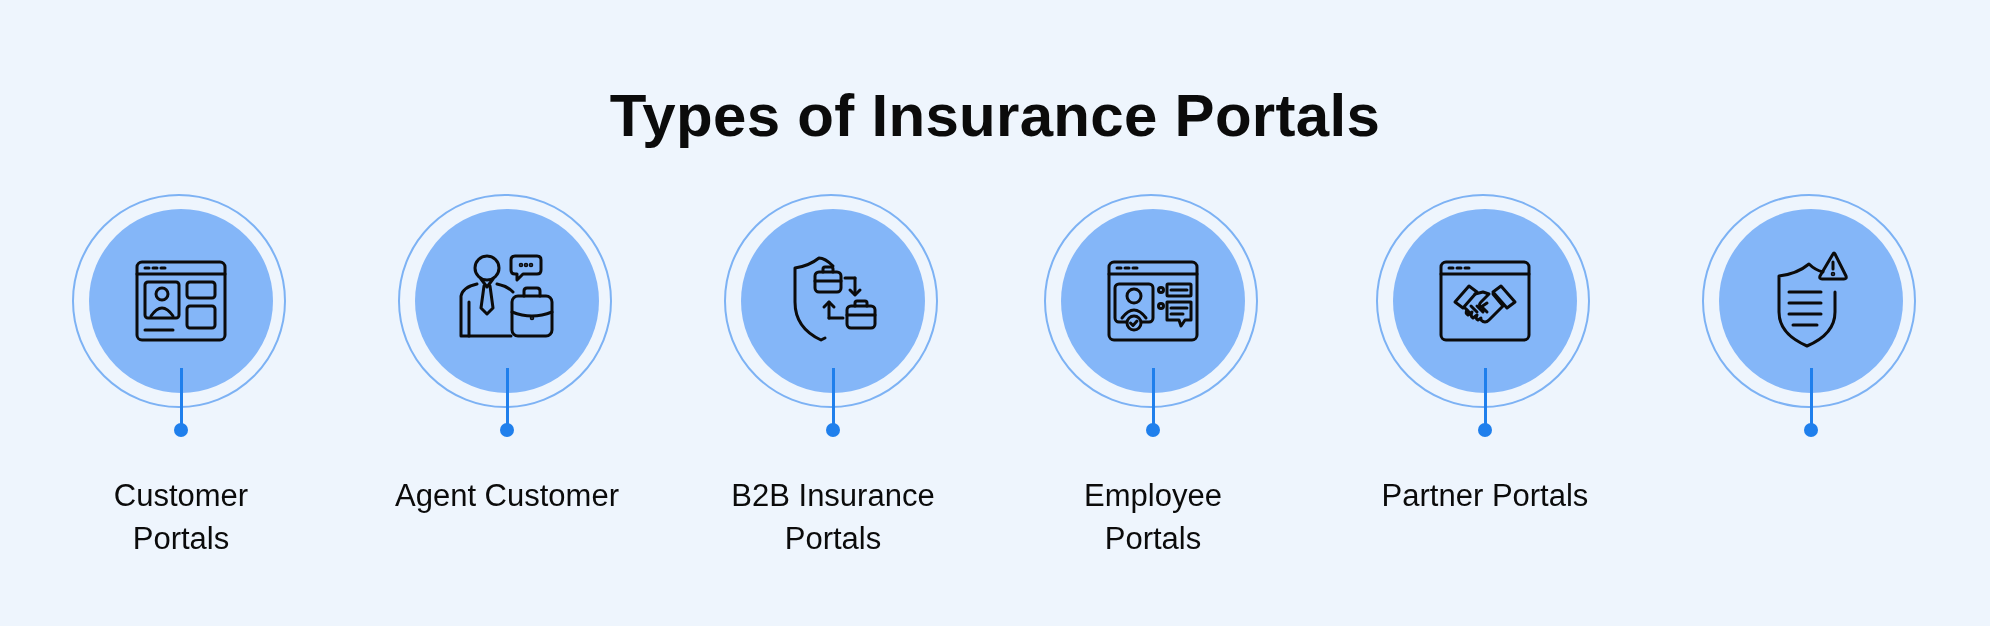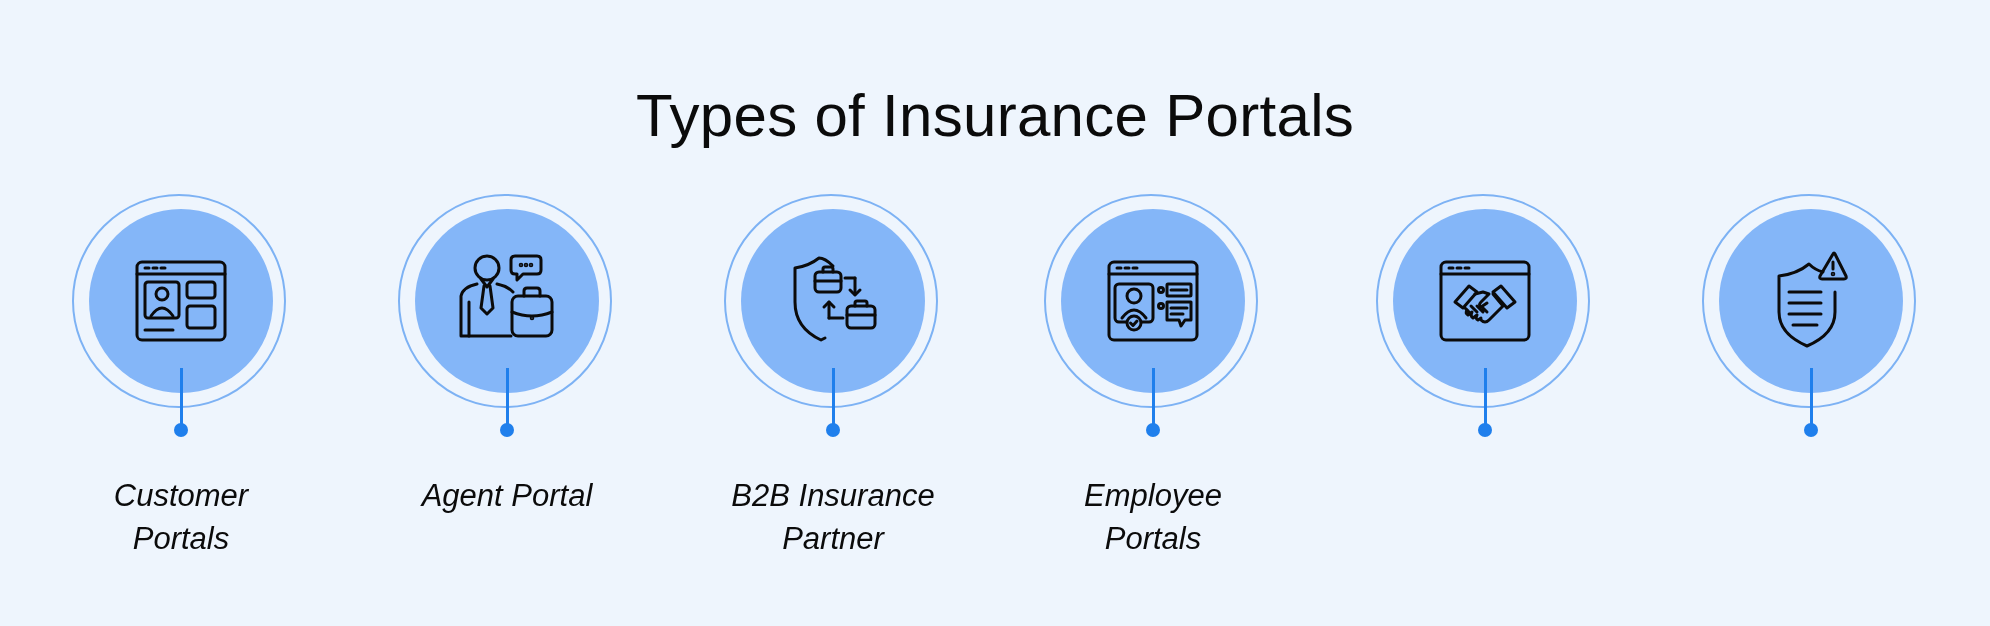--- a/index.html
+++ b/index.html
@@ -5,23 +5,23 @@
   html, body { margin:0; padding:0; }
   body {
     width:1990px; height:626px; overflow:hidden;
     background:#EEF5FD;
     font-family:"Liberation Sans", "DejaVu Sans", sans-serif;
     position:relative;
   }
   .title {
     position:absolute; left:0; top:76px; width:1990px;
     text-align:center; font-size:60px; line-height:80px;
-    color:#0b0b0b; font-weight:400; letter-spacing:0.3px;
+    color:#0b0b0b; font-weight:700; letter-spacing:0.3px;
   }
-  .item { position:absolute; top:0; width:326px; height:626px;font-style:italic; }
+  .item { position:absolute; top:0; width:326px; height:626px; }
   .ring {
     position:absolute; left:54px; top:194px; width:214px; height:214px;
     border-radius:50%; border:2px solid #7DB2F4; box-sizing:border-box;
   }
   .fill {
     position:absolute; left:71px; top:209px; width:184px; height:184px;
     border-radius:50%; background:#84B6F8;
   }
   .icon { position:absolute; left:113px; top:250px; width:100px; height:100px; }
   .icon svg { width:100px; height:100px; display:block; }
@@ -83,21 +83,21 @@
         <circle cx="69" cy="15" r="0.8" fill="#0b0b0b"></circle>
         <circle cx="74" cy="15" r="0.8" fill="#0b0b0b"></circle>
       <rect x="55" y="46" width="40" height="40" rx="6"></rect>
       <path d="M67 46 v-5 q0 -3 3 -3 h10 q3 0 3 3 v5"></path>
       <path d="M55 62 q20 8 40 0"></path>
       <circle cx="75" cy="68" r="0.8" fill="#0b0b0b"></circle>
     </svg>
   </div>
   <div class="connector"></div>
   <div class="dot"></div>
-  <div class="label">Agent Portal</div>
+  <div class="label">Agent Customer</div>
 </div>
 
 <div class="item" style="left:670px">
   <div class="ring"></div>
   <div class="fill"></div>
   <div class="icon">
     <svg viewBox="0 0 100 100" fill="none" stroke="#0b0b0b" stroke-width="3" stroke-linecap="round" stroke-linejoin="round">
       <path d="M50 16 q-8 -8 -14 -8 q-10 8 -24 10 v34 q0 26 26 38 l4 -2"></path>
       <rect x="32" y="22" width="26" height="20" rx="4"></rect>
       <path d="M40 22 v-3 q0 -2 2 -2 h6 q2 0 2 2 v3"></path>
@@ -109,21 +109,21 @@
       <path d="M72 56 v-3 q0 -2 2 -2 h8 q2 0 2 2 v3"></path>
       <line x1="64" y1="65" x2="92" y2="65"></line>
       <line x1="60" y1="68" x2="46" y2="68"></line>
       <line x1="46" y1="68" x2="46" y2="52"></line>
       <path d="M41 57 l5 -5 l5 5"></path>
     </svg>
   </div>
   <div class="connector"></div>
   <div class="dot"></div>
   <div class="label">B2B Insurance
-Partner</div>
+Portals</div>
 </div>
 
 <div class="item" style="left:990px">
   <div class="ring"></div>
   <div class="fill"></div>
   <div class="icon">
     <svg viewBox="0 0 100 100" fill="none" stroke="#0b0b0b" stroke-width="3" stroke-linecap="round" stroke-linejoin="round">
       <rect x="6" y="12" width="88" height="78" rx="5"></rect>
       <line x1="6" y1="24" x2="94" y2="24"></line>
       <line x1="14" y1="18" x2="18" y2="18"></line>
@@ -162,20 +162,21 @@
       <path d="M20 52 l14 -16 l8 6 l-14 16 z"></path>
       <path d="M80 52 l-14 -16 l-8 6 l14 16 z"></path>
       <path d="M40 44 l8 -2 l6 2 l-8 8 q-3 3 0 5 l6 -4"></path>
       <path d="M58 44 l10 12 l-14 14 q-4 4 -8 0"></path>
       <path d="M30 58 l4 4 m2 -6 l6 6 m0 -6 l6 6 m0 -4 l4 4"></path>
       <path d="M32 60 q-2 3 1 5 l4 -3 q-2 4 1 6 l4 -3 q-2 4 1 5 l3 -2"></path>
     </svg>
   </div>
   <div class="connector"></div>
   <div class="dot"></div>
+  <div class="label">Partner Portals</div>
 </div>
 
 <div class="item" style="left:1648px">
   <div class="ring"></div>
   <div class="fill"></div>
   <div class="icon">
     <svg viewBox="0 0 100 100" fill="none" stroke="#0b0b0b" stroke-width="3" stroke-linecap="round" stroke-linejoin="round">
       <path d="M62 22 q-8 -2 -14 -8 q-12 10 -30 12 v36 q0 22 28 34 q28 -12 28 -34 v-20"></path>
       <path d="M72 4 l-13 22 q-1 3 2 3 h22 q3 0 2 -3 l-11 -22 q-1 -2 -2 0 z"></path>
       <line x1="72" y1="12" x2="72" y2="19"></line>

